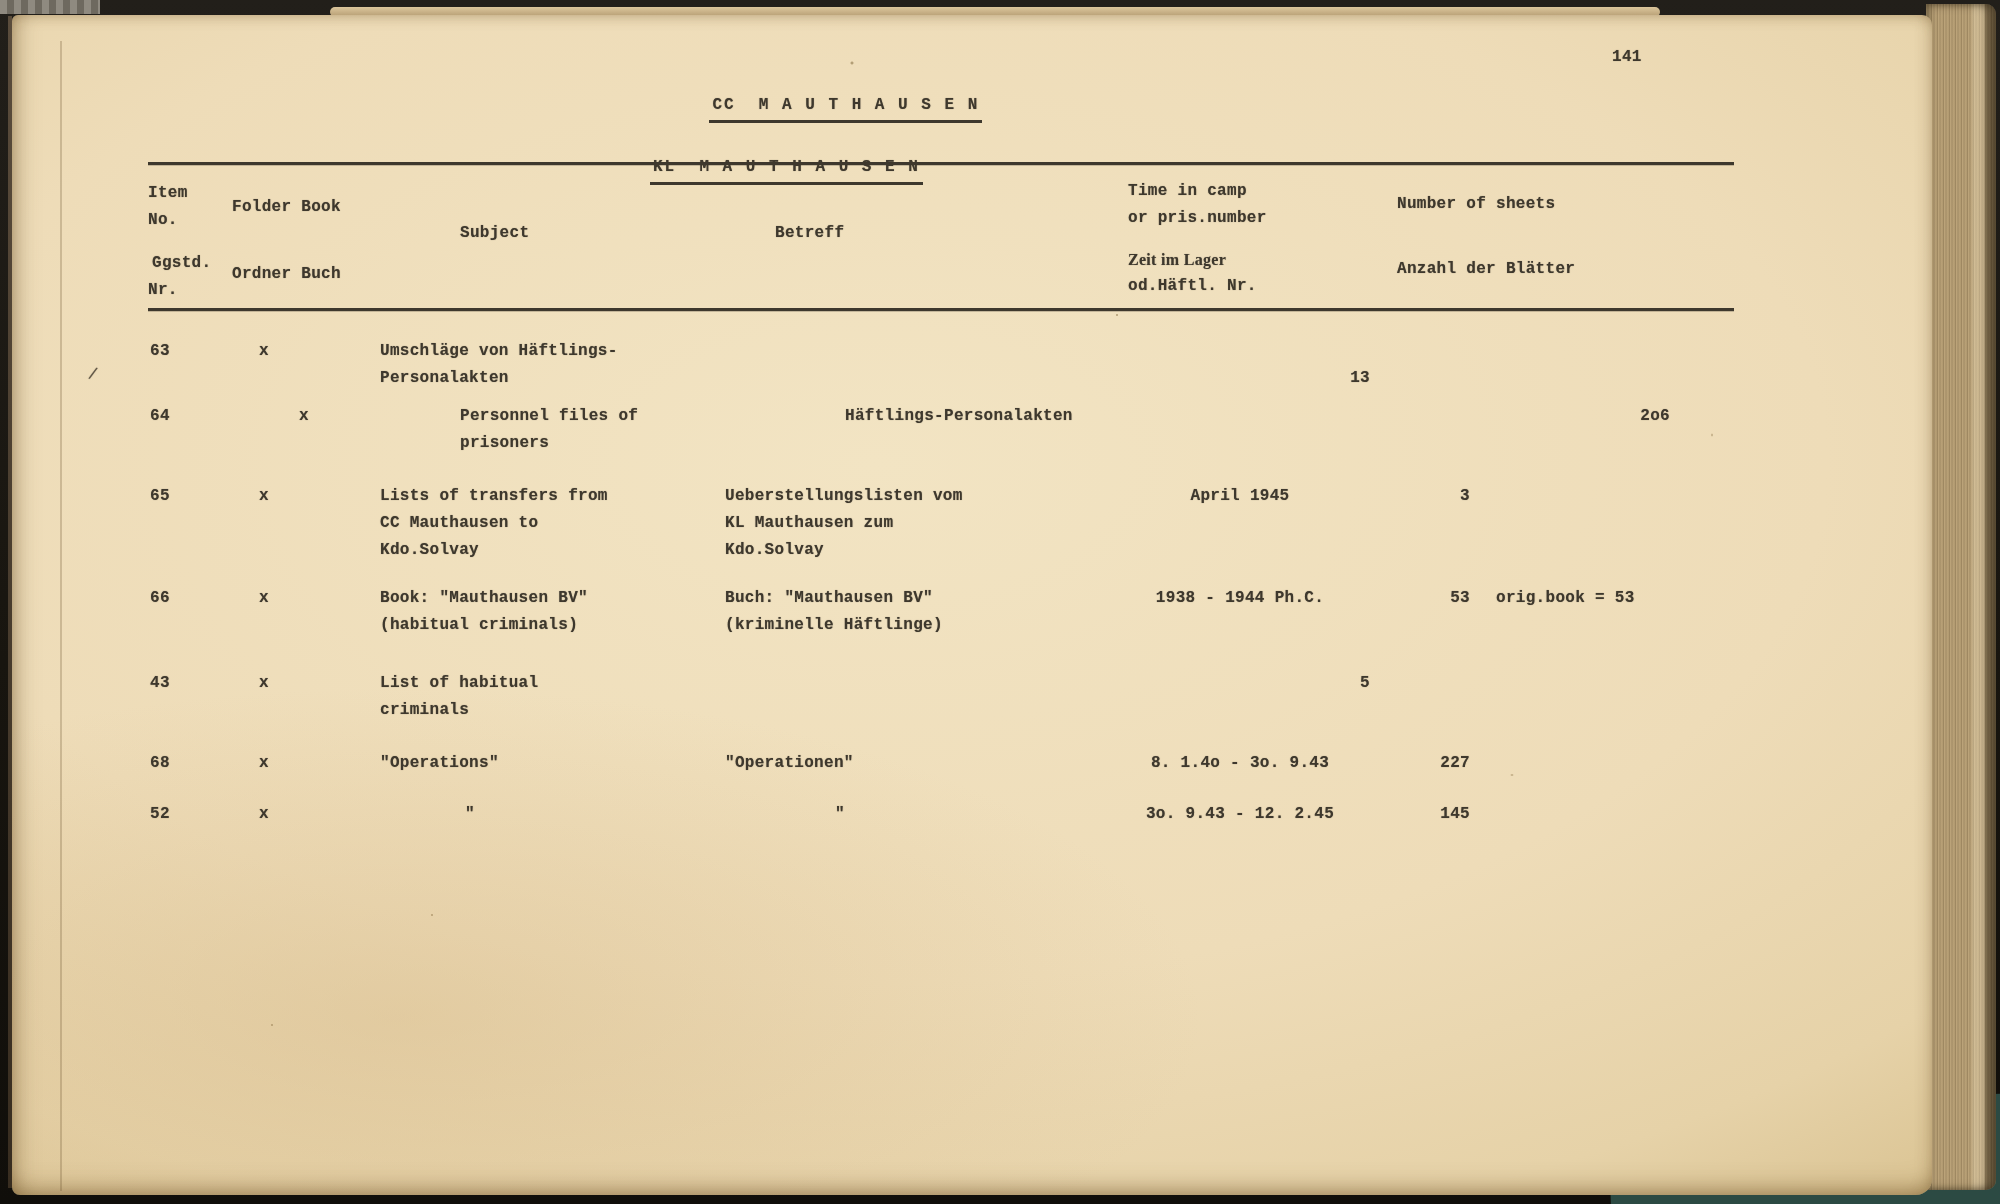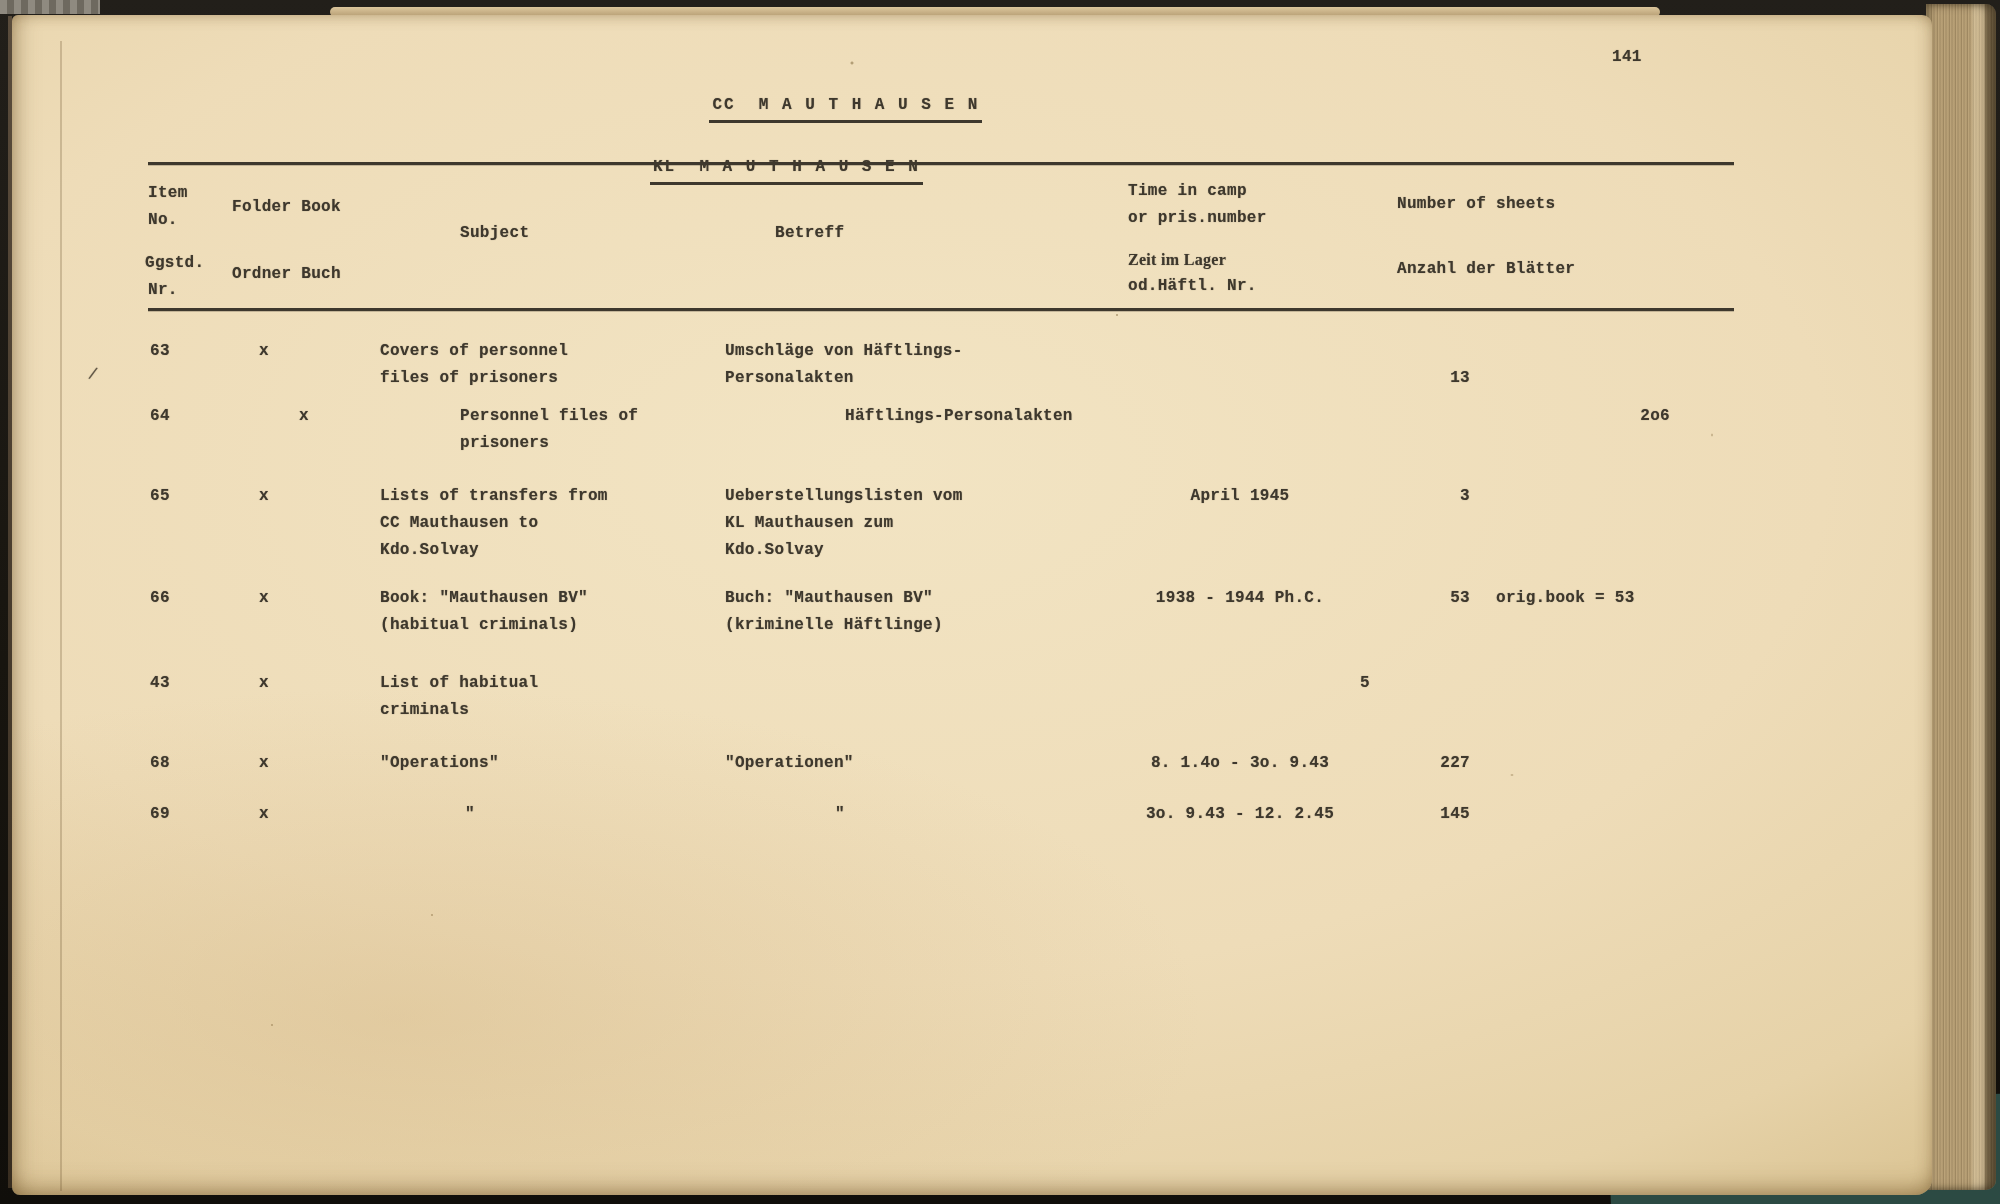--- a/index.html
+++ b/index.html
@@ -101,37 +101,35 @@
     <div class="rule rule-top"></div>
 
     <div class="abs" style="left:148px;top:180px;">Item</div>
     <div class="abs" style="left:148px;top:207px;">No.</div>
     <div class="abs" style="left:232px;top:194px;">Folder Book</div>
     <div class="abs" style="left:460px;top:220px;">Subject</div>
     <div class="abs" style="left:775px;top:220px;">Betreff</div>
     <div class="abs" style="left:1128px;top:178px;">Time in camp</div>
     <div class="abs" style="left:1128px;top:205px;">or pris.number</div>
     <div class="abs" style="left:1397px;top:191px;">Number of sheets</div>
-    <div class="abs" style="left:145px;top:250px;">Ggstd.</div>
+    <div class="abs" style="left:152px;top:250px;">Ggstd.</div>
     <div class="abs" style="left:148px;top:277px;">Nr.</div>
     <div class="abs" style="left:232px;top:261px;">Ordner Buch</div>
     <div class="abs" style="left:1128px;top:246px;font-family:Liberation Serif, serif;">Zeit im Lager</div>
     <div class="abs" style="left:1128px;top:273px;">od.Häftl. Nr.</div>
     <div class="abs" style="left:1397px;top:256px;">Anzahl der Blätter</div>
 
     <div class="rule rule-mid"></div>
 
     <div class="abs pencil">/</div>
 
     <div class="tbody">
   <div class="row">
     <div class="c no">63</div>
     <div class="c folder">x</div>
-    <div class="c subject">Covers of personnel
-files of prisoners</div>
     <div class="c betreff">Umschläge von Häftlings-
 Personalakten</div>
     <div class="c time"></div>
     <div class="c sheets line2">13</div>
     <div class="c note"></div>
   </div>
 
   <div class="row">
     <div class="c no">64</div>
     <div class="c folder">x</div>
@@ -183,21 +181,21 @@
     <div class="c no">68</div>
     <div class="c folder">x</div>
     <div class="c subject">"Operations"</div>
     <div class="c betreff">"Operationen"</div>
     <div class="c time">8. 1.4o - 3o. 9.43</div>
     <div class="c sheets">227</div>
     <div class="c note"></div>
   </div>
 
   <div class="row ditto-row">
-    <div class="c no">69</div>
+    <div class="c no">52</div>
     <div class="c folder">x</div>
     <div class="c subject">"</div>
     <div class="c betreff">"</div>
     <div class="c time">3o. 9.43 - 12. 2.45</div>
     <div class="c sheets">145</div>
     <div class="c note"></div>
   </div>
 </div>
   </div>
 </div>

